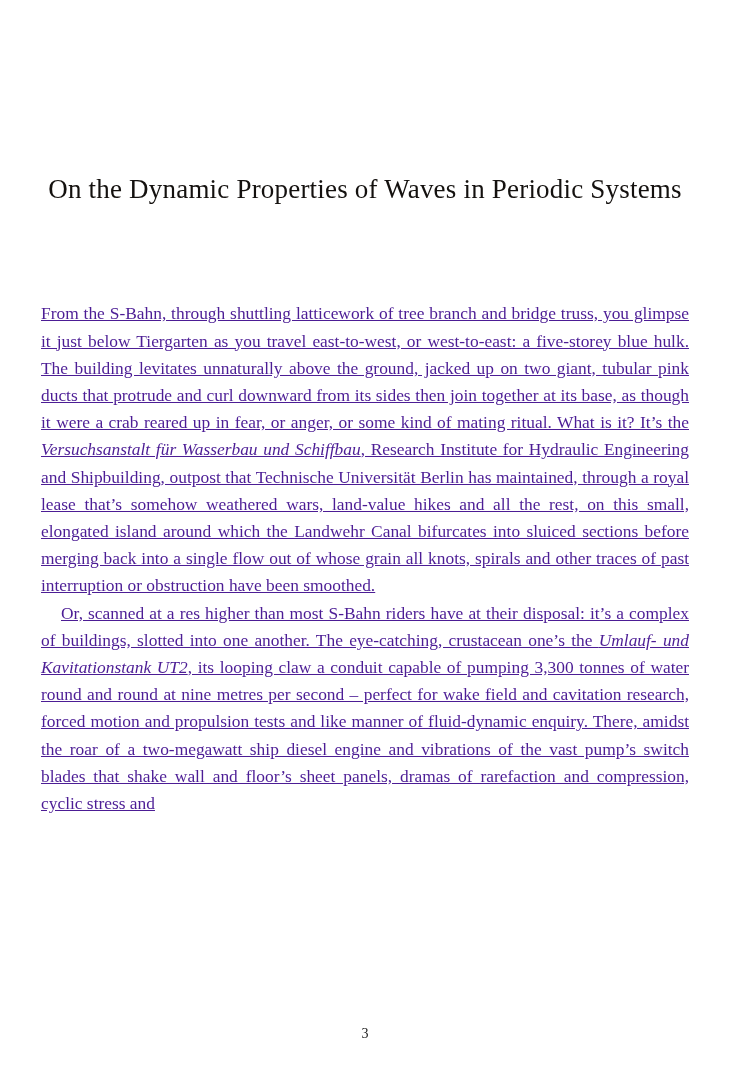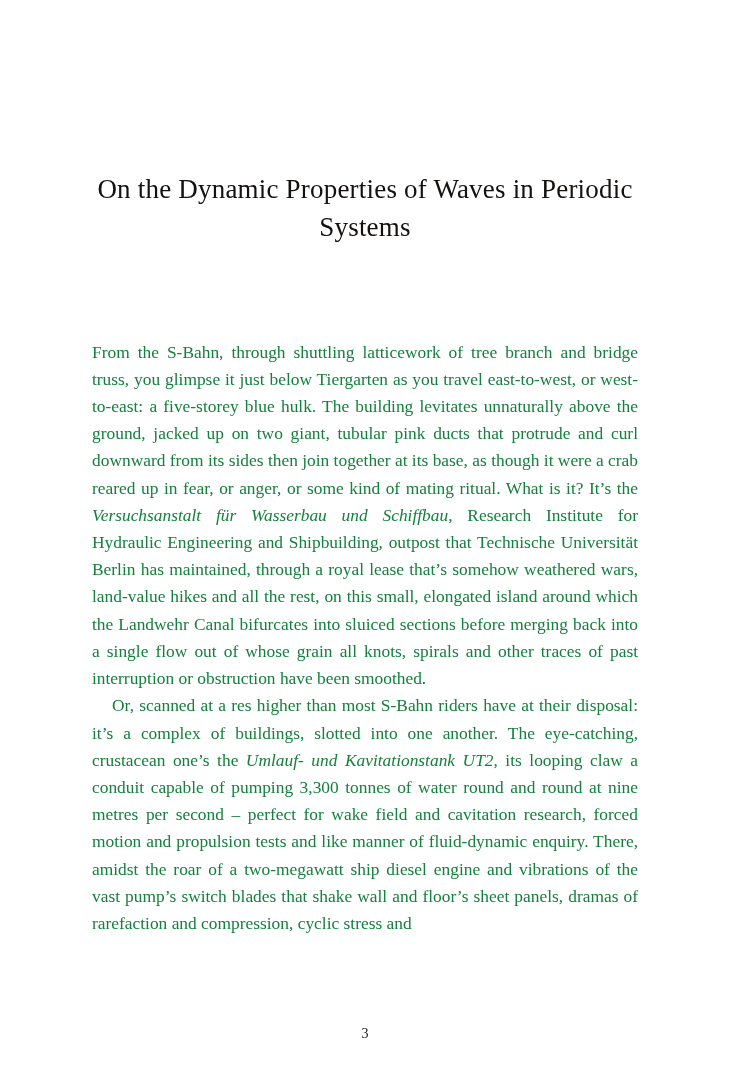--- a/index.html
+++ b/index.html
@@ -12,21 +12,21 @@
     height: 1080px;
     overflow: hidden;
     font-family: "Liberation Serif", serif;
     color: #1a1a1a;
   }
   .page {
     position: relative;
     width: 730px;
     height: 1080px;
     box-sizing: border-box;
-    padding: 0 92px;
+    padding: 0 41px;
   }
   .title {
     margin: 0;
     padding-top: 170px;
     font-family: "Liberation Serif", serif;
     font-weight: normal;
     font-size: 27px;
     line-height: 1.42;
     text-align: center;
     letter-spacing: 0.2px;
@@ -34,22 +34,23 @@
   }
   .body-copy {
     margin-top: 92px;
   }
   .body-copy p {
     margin: 0;
     font-size: 17.4px;
     line-height: 27.2px;
     text-align: justify;
     text-justify: inter-word;
-    color: #15803d;
+    color: #4c1d95;
     hyphens: none;
+    text-decoration: underline;
   }
   .body-copy p.indented {
     text-indent: 20px;
   }
   .body-copy p em {
     font-style: italic;
   }
   .folio {
     position: absolute;
     left: 0;

